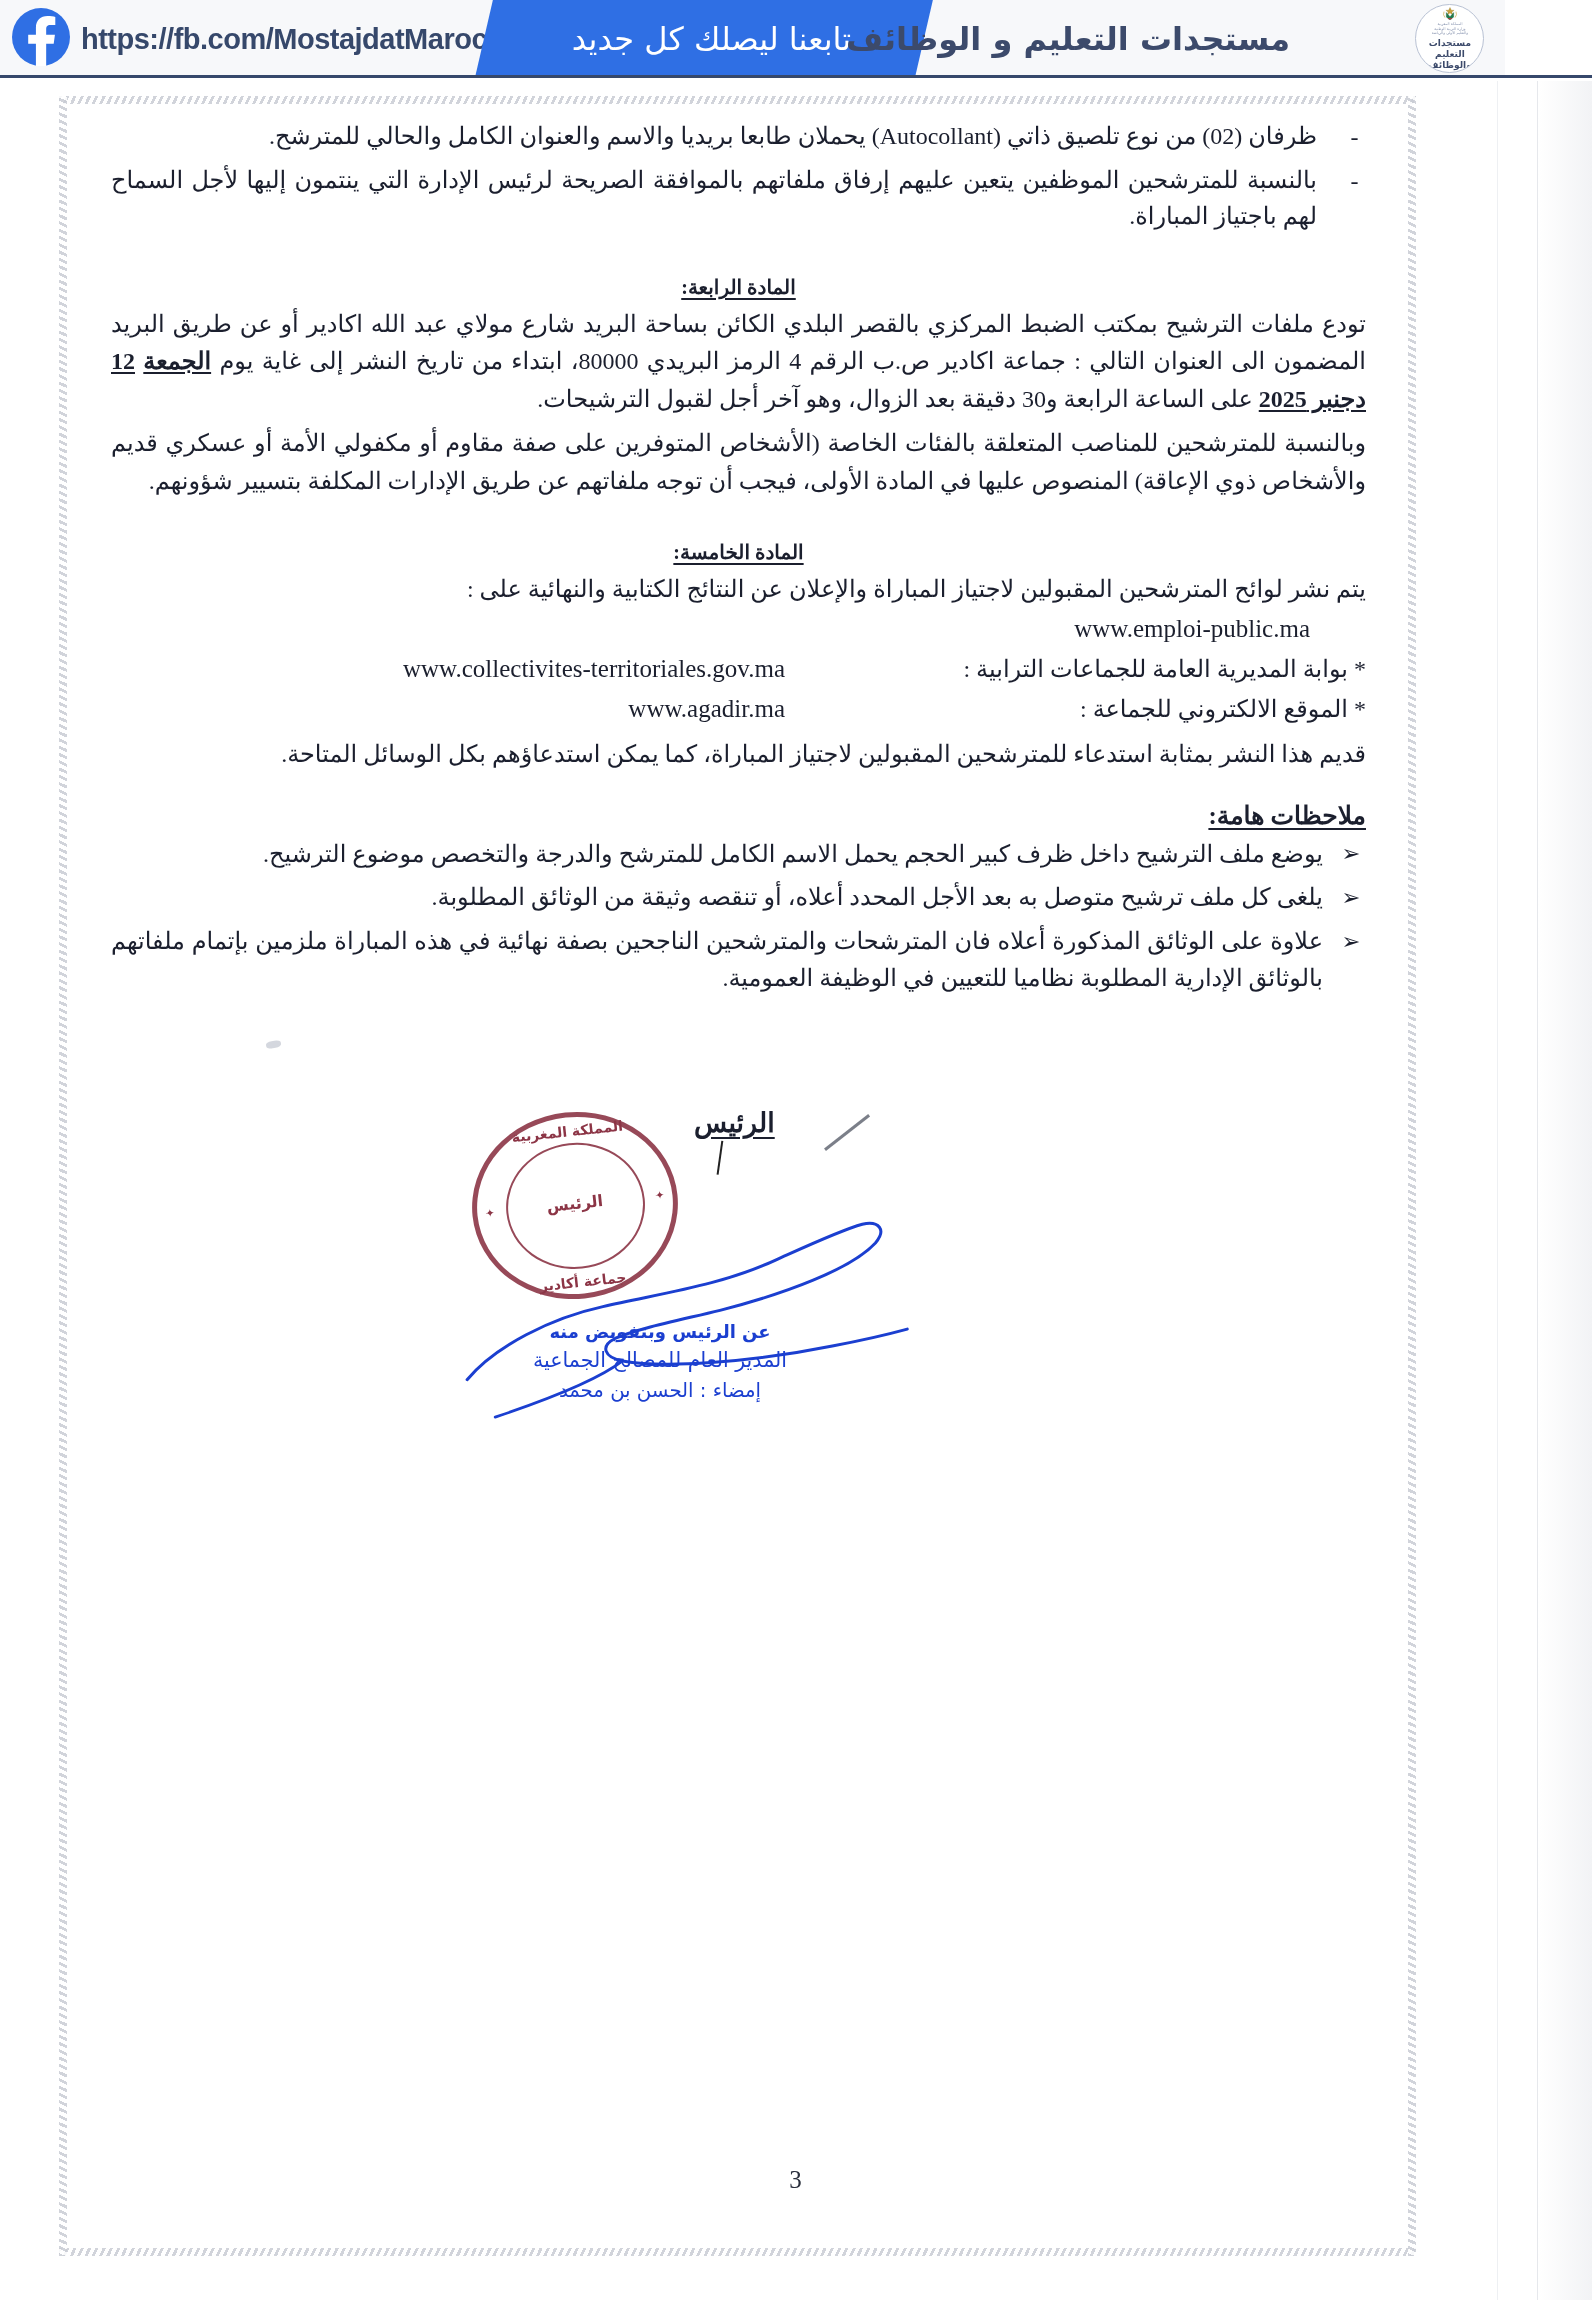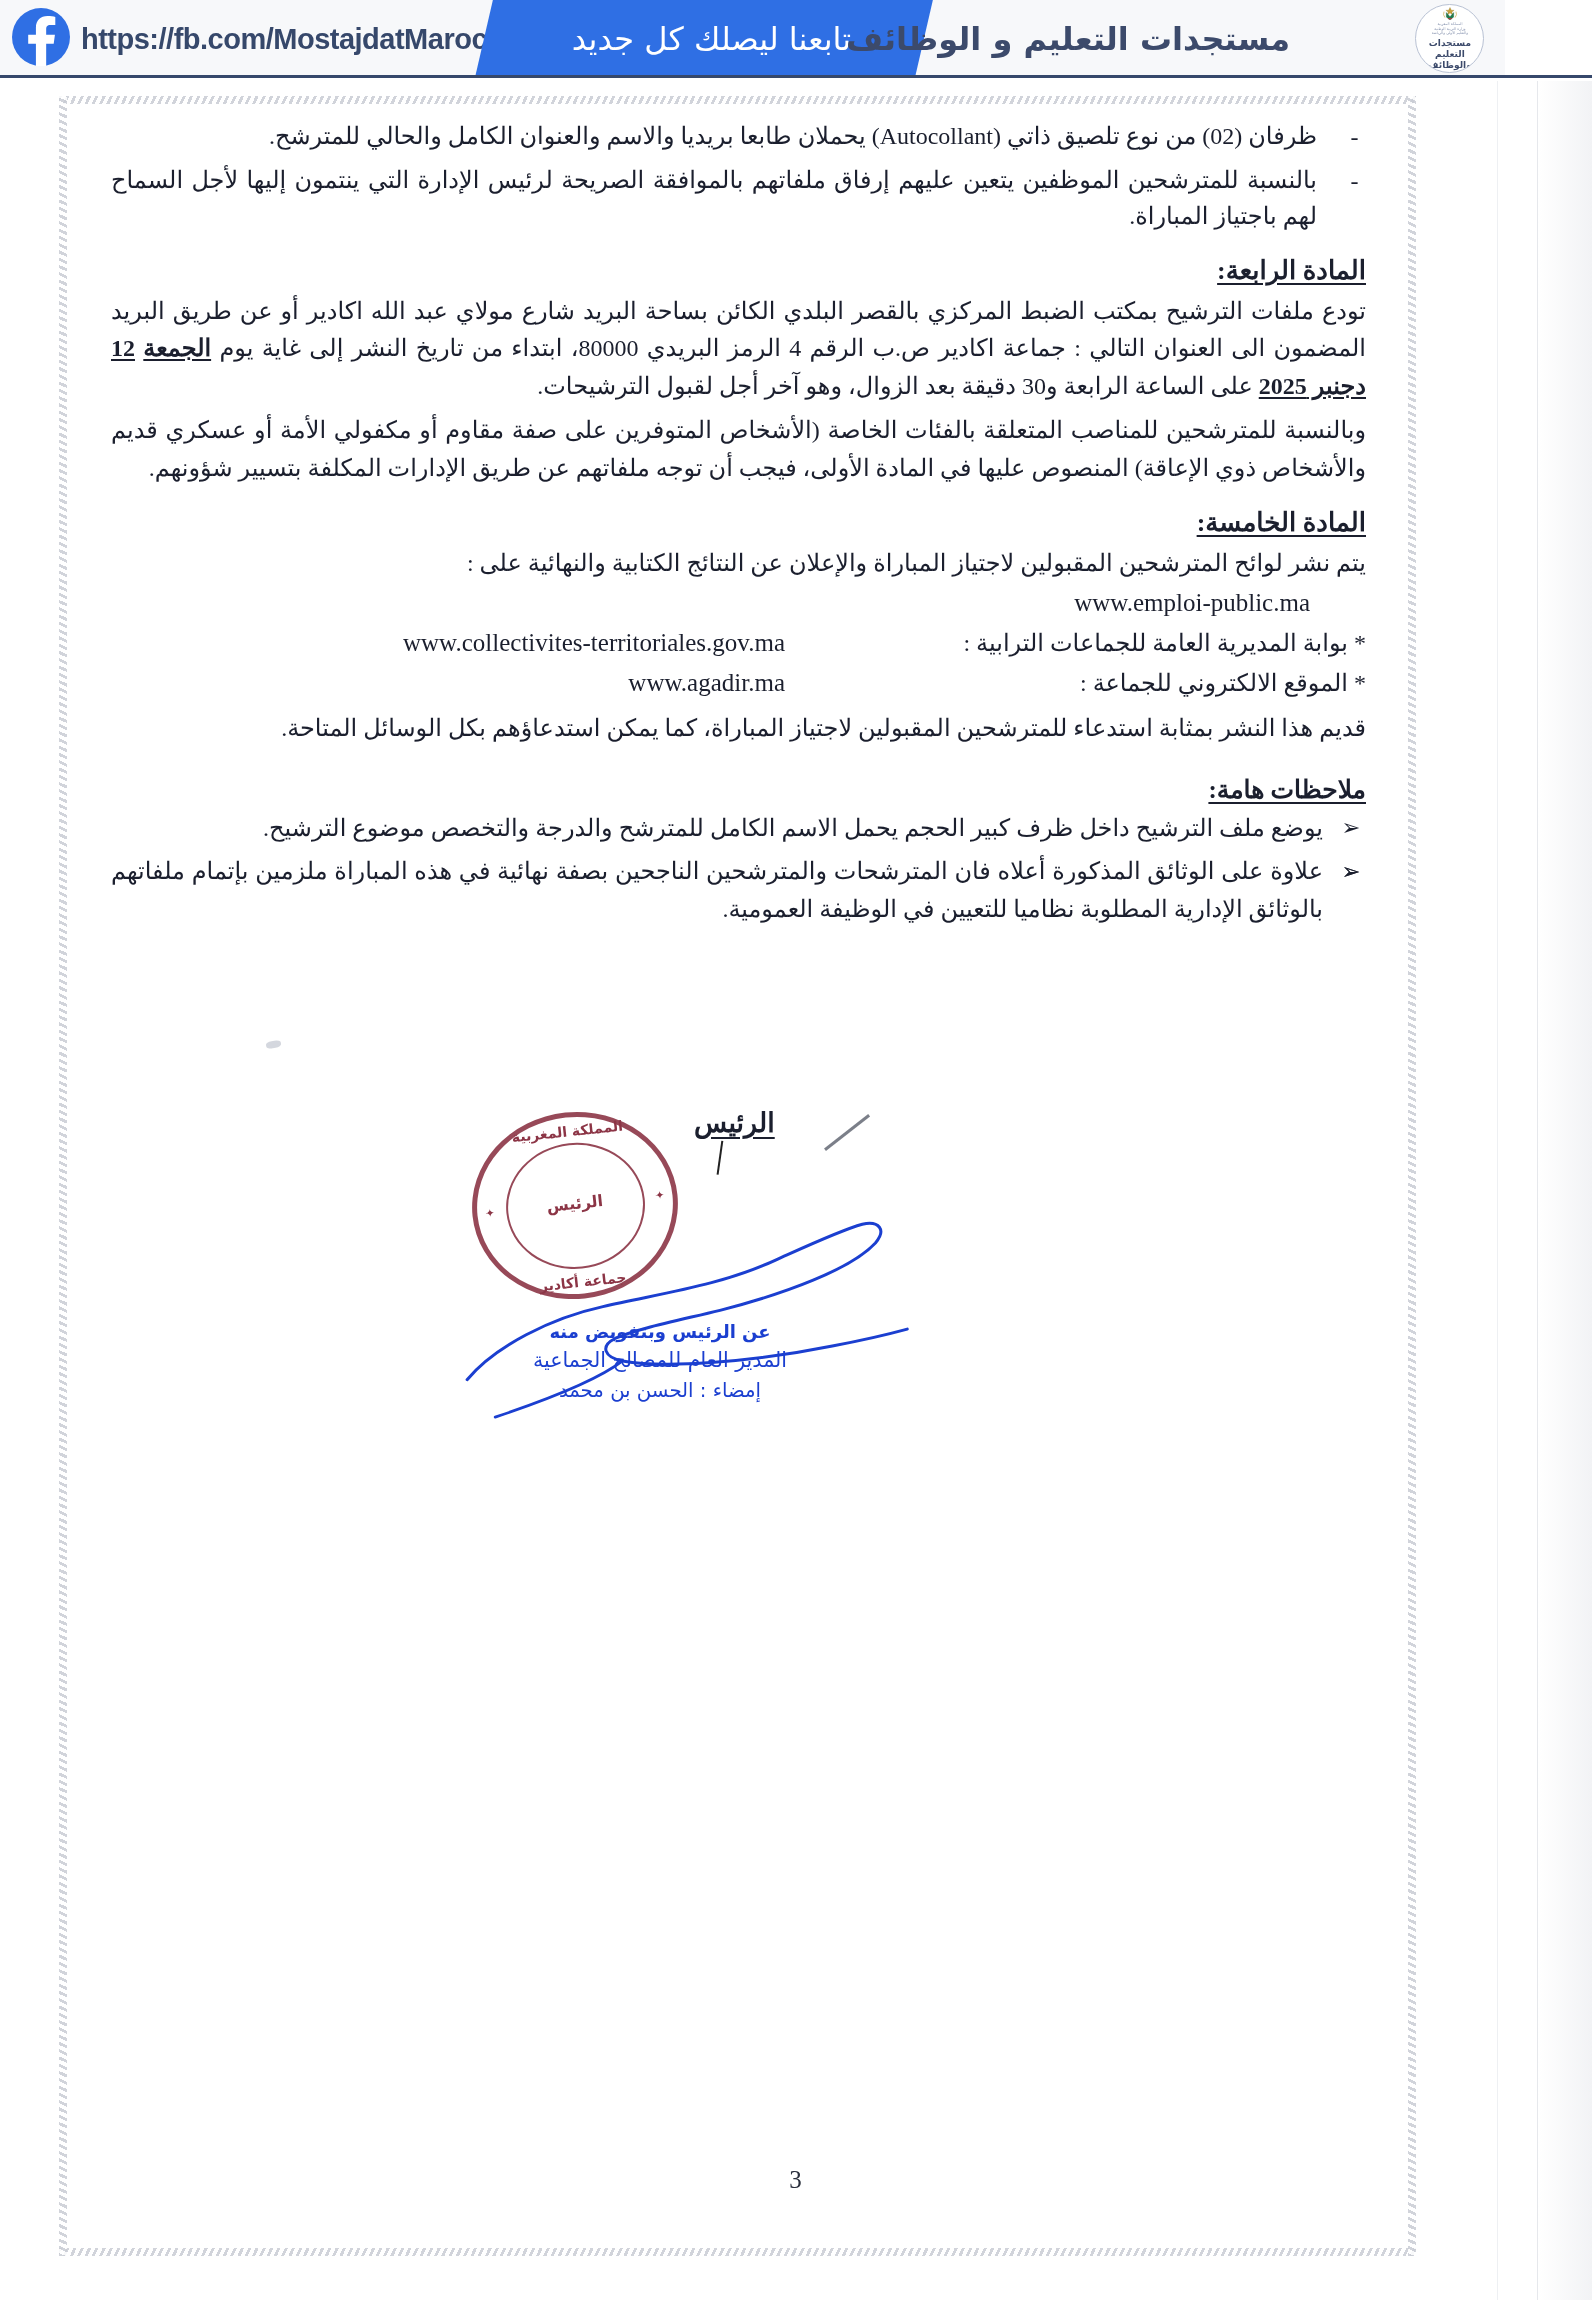--- a/index.html
+++ b/index.html
@@ -180,25 +180,26 @@
     text-align: justify;
   }
   .dash-item .dash {
     position: absolute;
     right: 7.5px; top: 0.9px;
     font-size: 24px;
     color: #1b1f2e;
   }
 
   .art-head {
-    margin-top: 20px;
-    font-size: 26px;
+    margin-top: 40px;
+    font-size: 20px;
     font-weight: bold;
     text-decoration: underline;
     text-underline-offset: 3.7px;
+    text-align: center;
   }
   .art-body {
     font-size: 24px;
     line-height: 1.56;
     text-align: justify;
     margin-top: 7px;
   }
   .art-body .u { text-decoration: underline; font-weight: bold; text-underline-offset: 2.8px; }
 
   .url-row {
@@ -466,20 +467,21 @@
       <div class="art-body">قديم هذا النشر بمثابة استدعاء للمترشحين المقبولين لاجتياز المباراة، كما يمكن استدعاؤهم بكل الوسائل المتاحة.</div>
 
       <div class="notes-head">ملاحظات هامة:</div>
       <ul class="note-list">
         <li class="note-item">
           <span class="arrow">➢</span>
           <span>يوضع ملف الترشيح داخل ظرف كبير الحجم يحمل الاسم الكامل للمترشح والدرجة والتخصص موضوع الترشيح.</span>
         </li>
         <li class="note-item">
           <span class="arrow">➢</span>
+          <span>يلغى كل ملف ترشيح متوصل به بعد الأجل المحدد أعلاه، أو تنقصه وثيقة من الوثائق المطلوبة.</span>
         </li>
         <li class="note-item">
           <span class="arrow">➢</span>
           <span>علاوة على الوثائق المذكورة أعلاه فان المترشحات والمترشحين الناجحين بصفة نهائية في هذه المباراة ملزمين بإتمام ملفاتهم بالوثائق الإدارية المطلوبة نظاميا للتعيين في الوظيفة العمومية.</span>
         </li>
       </ul>
     </div>
 
     <div class="sig-area">
 

